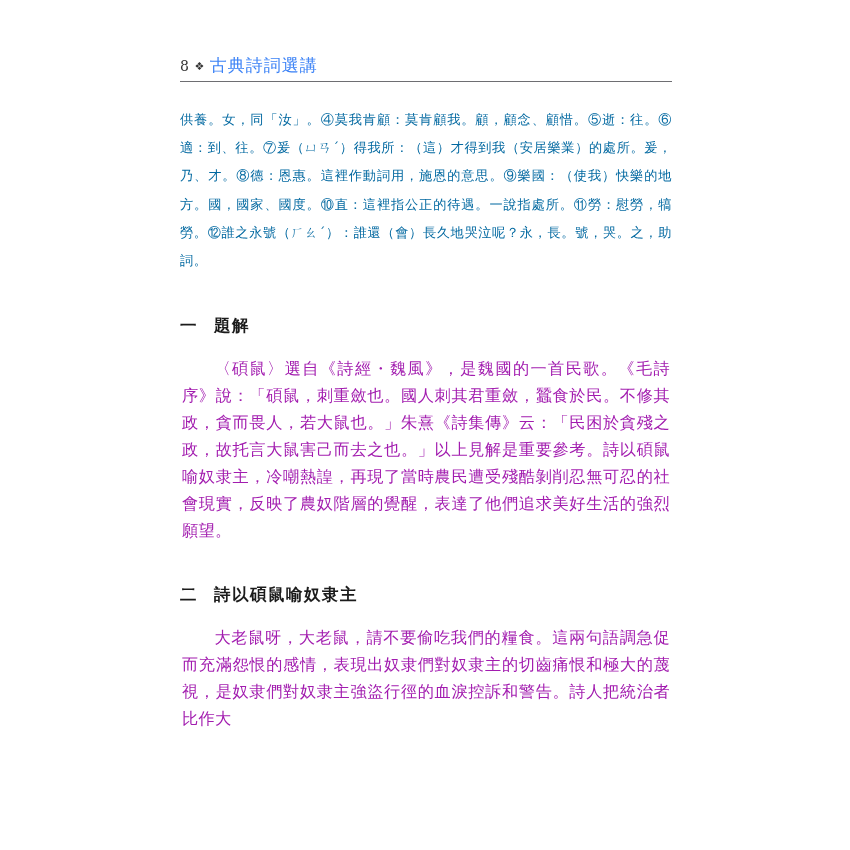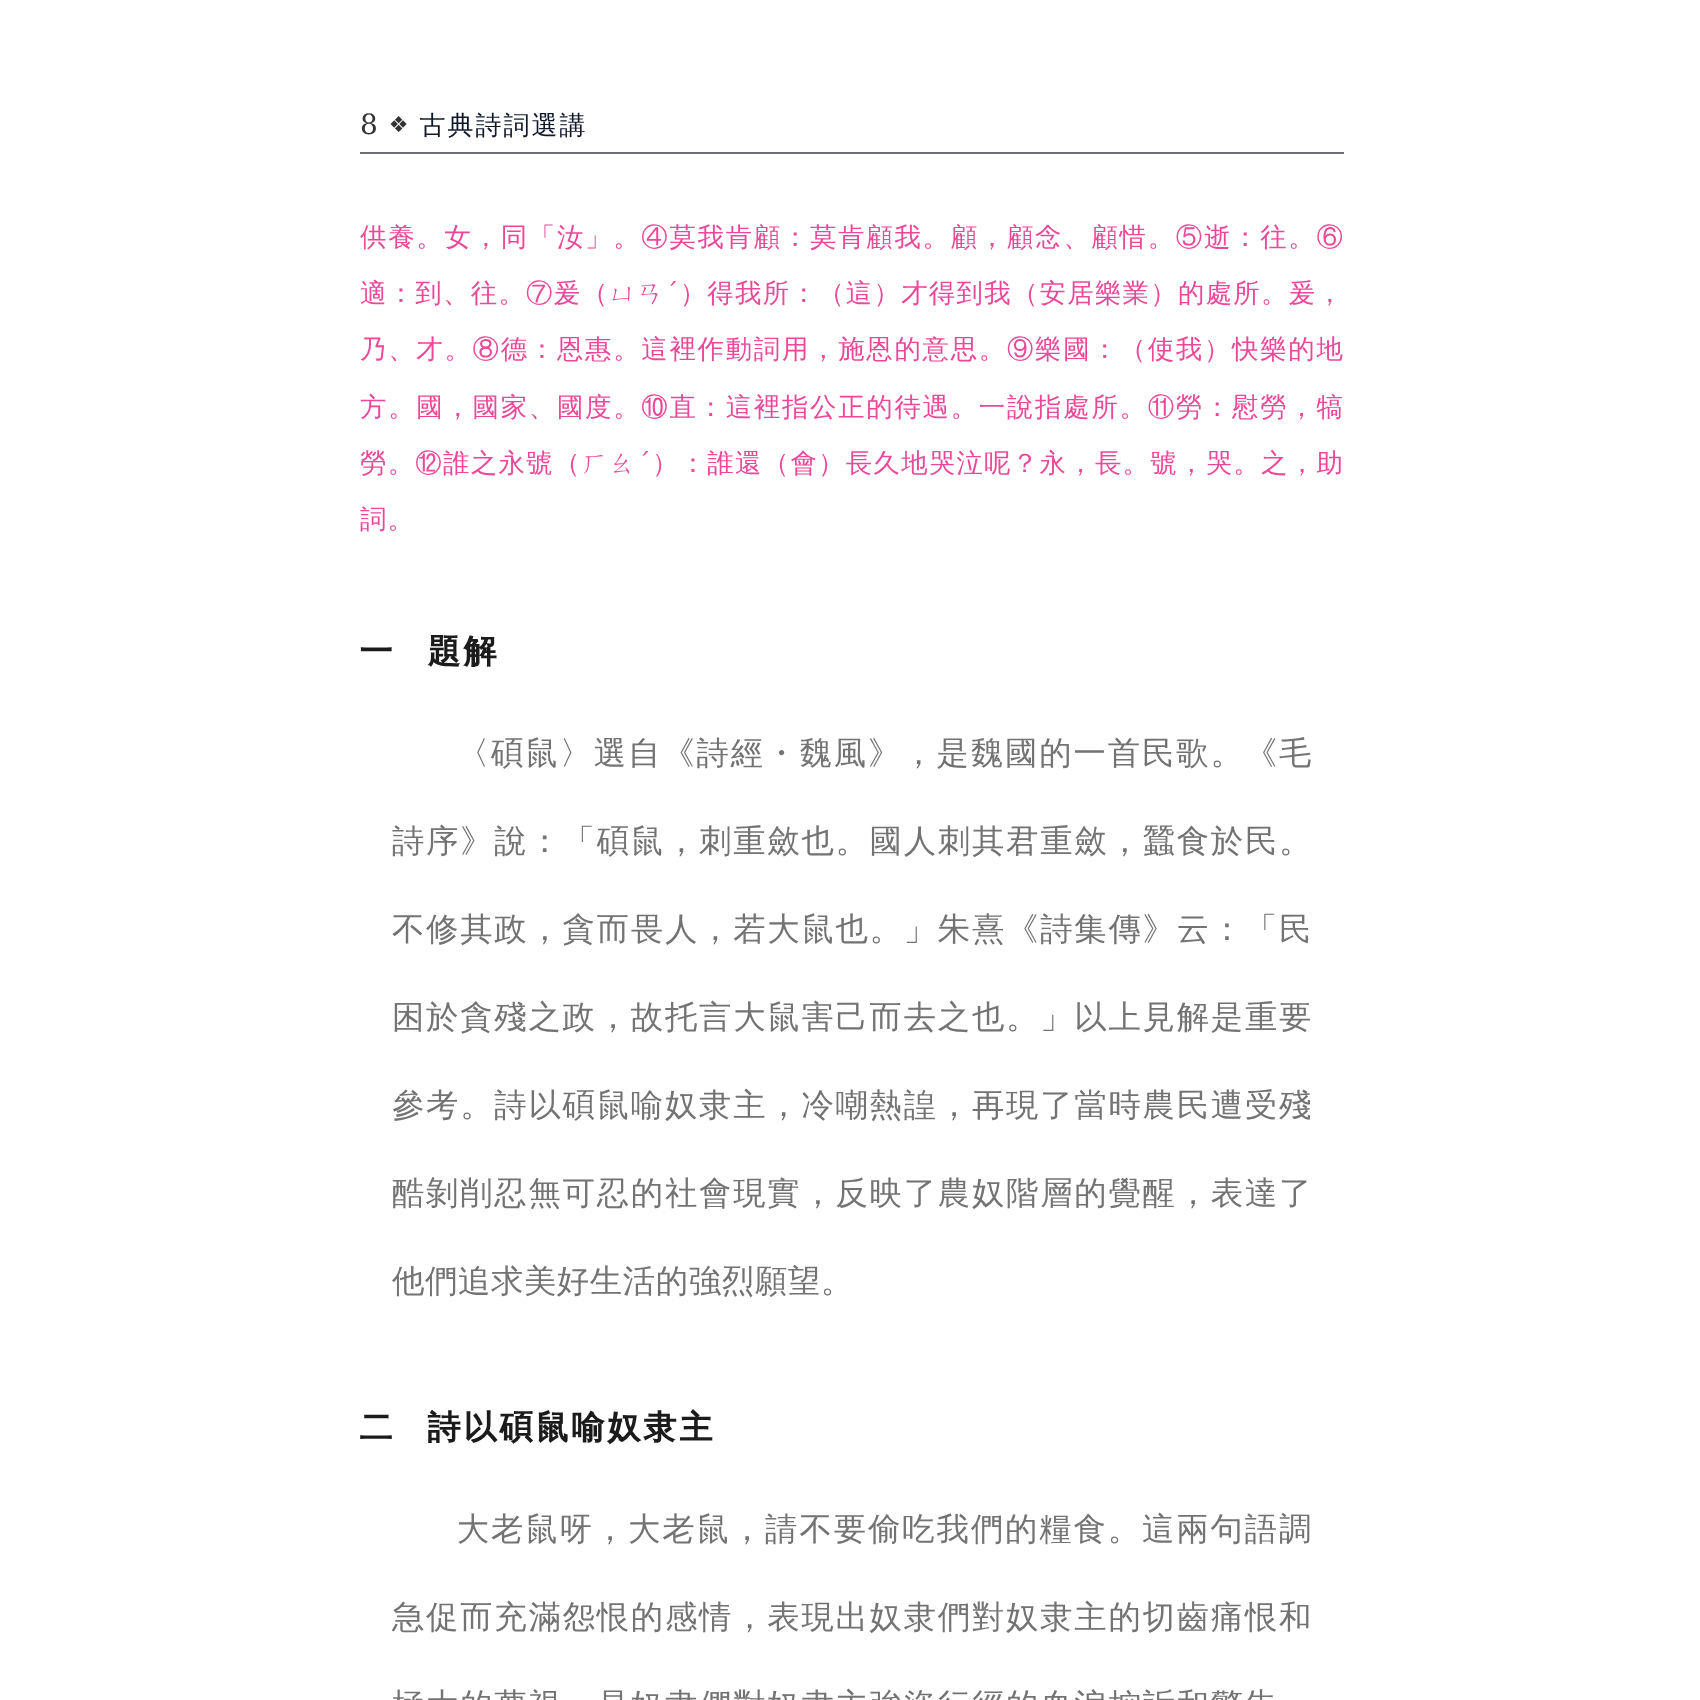--- a/index.html
+++ b/index.html
@@ -43,22 +43,22 @@
     font-size: 14px;
     color: #333;
   }
   .runhead-orn {
     font-size: 11px;
     color: #333;
     position: relative;
     top: -1px;
   }
   .runhead-title {
-    font-size: 13px;
-    color: #0f172a;
+    font-size: 17px;
+    color: #3b82f6;
     letter-spacing: 1px;
   }
   .runhead-rule {
     border-bottom: 1.3px solid #6e6e72;
     width: 492px;
   }
 
   
   .content {
     position: absolute;
@@ -66,21 +66,21 @@
     top: 106px;
     width: 492px;
   }
 
   
   .notes {
     font-size: 13.2px;
     line-height: 28.2px;
     text-align: justify;
     text-justify: inter-character;
-    color: #ec4899;
+    color: #0369a1;
     letter-spacing: 0.6px;
     font-family: "DejaVu Serif", "Liberation Serif", serif;
   }
 
   
   .heading {
     display: flex;
     align-items: baseline;
     margin-top: 40px;
     margin-bottom: 18px;
@@ -94,27 +94,27 @@
     width: 34px;
     flex: 0 0 34px;
   }
   .heading-text {
     letter-spacing: 1.5px;
   }
 
   
   .para {
     font-size: 16.2px;
-    line-height: 44px;
+    line-height: 27px;
     text-align: justify;
     text-justify: inter-character;
-    color: #737373;
+    color: #a21caf;
     letter-spacing: 0.3px;
     text-indent: 2em;
-    margin: 16px;
+    margin: 2px;
   }
 
   
   .verse {
     font-size: 15px;
     line-height: 30px;
     letter-spacing: 2.5px;
     color: #232323;
     margin: 26px 0 22px 0;
     padding-left: 44px;

